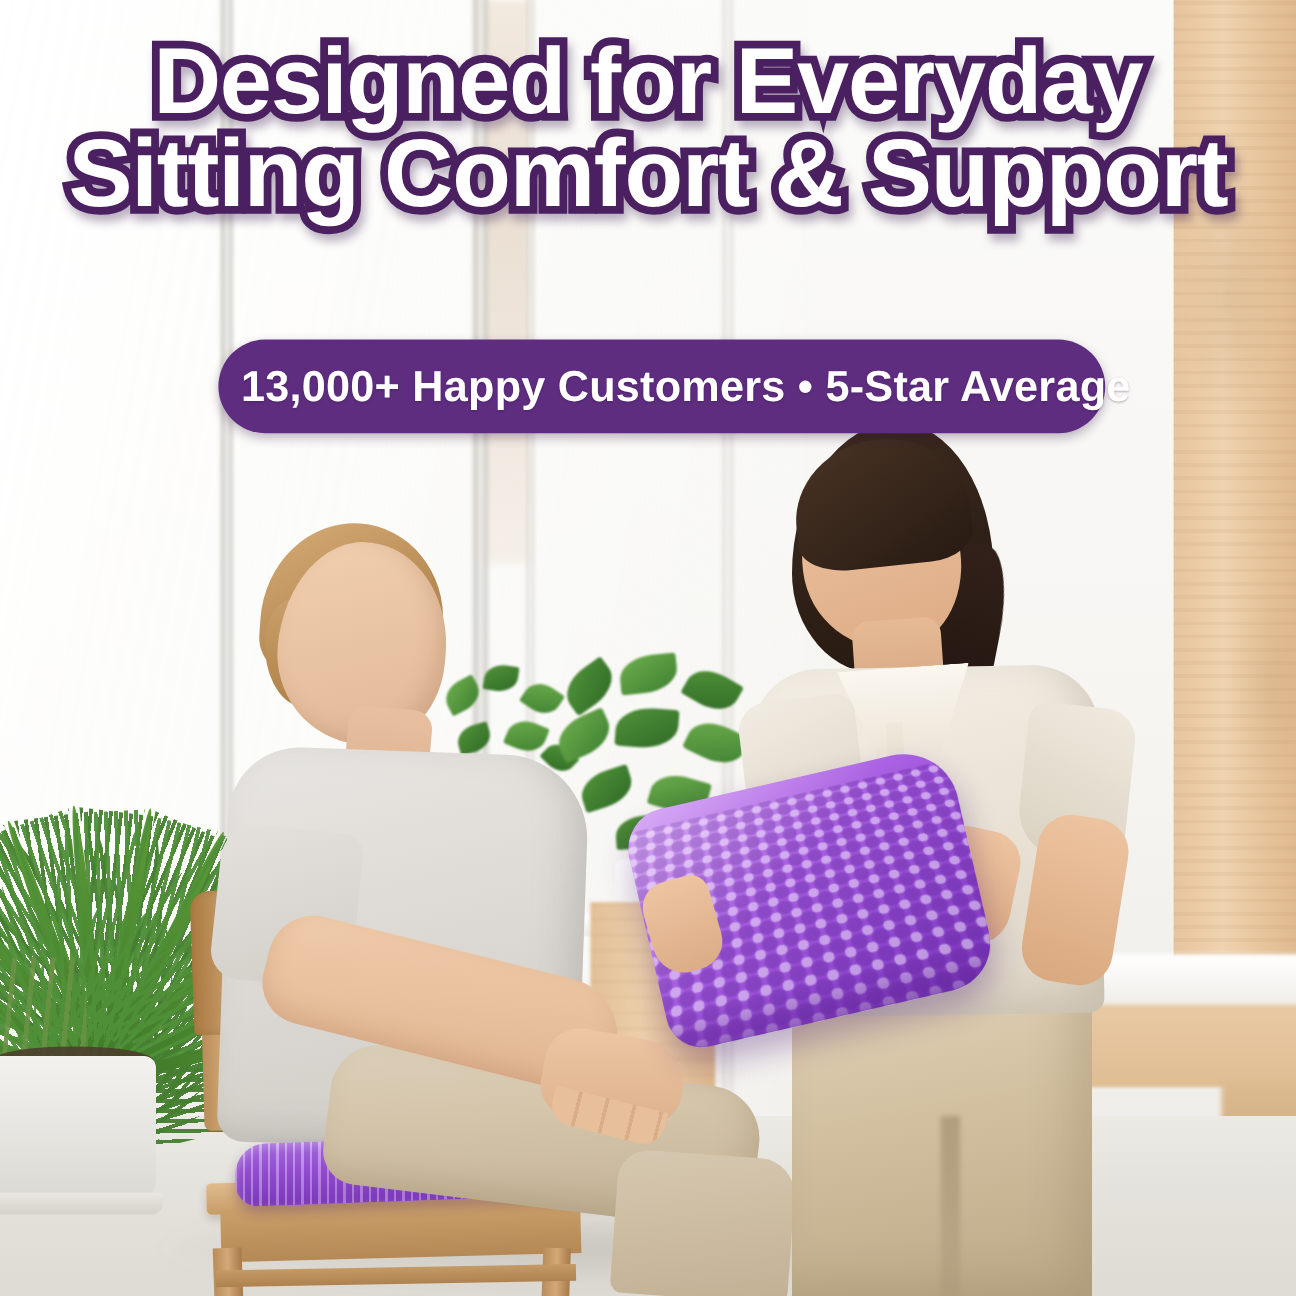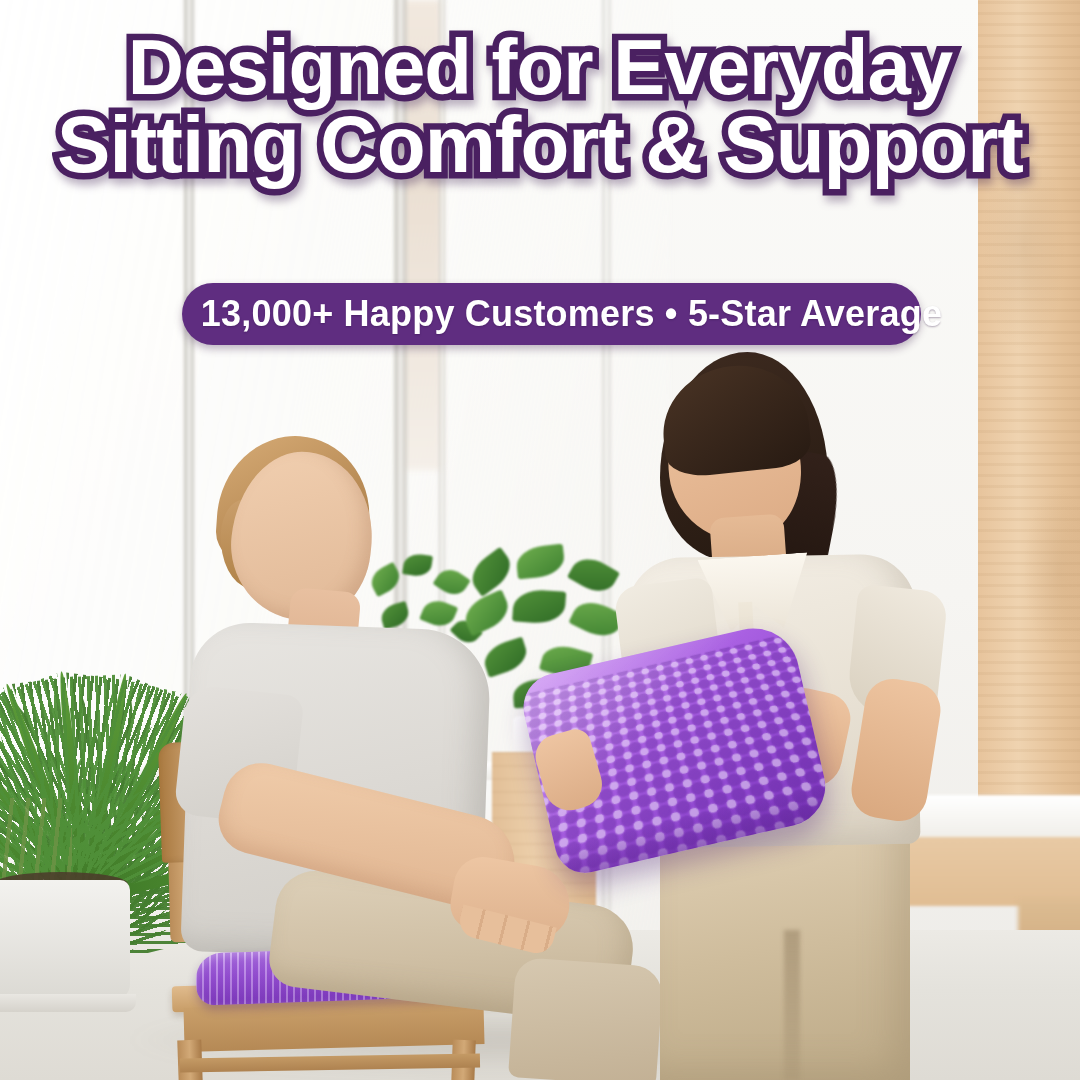--- a/index.html
+++ b/index.html
@@ -435,21 +435,21 @@
     display:flex; align-items:center; justify-content:center;
     box-shadow:0 4px 9px rgba(45,18,64,.3);
     text-shadow:0 1px 2px rgba(40,14,60,.35);
     white-space:nowrap;
   }
   #badge1{
     left:213px; top:211px; width:680px; height:60px;
     font-size:33px; letter-spacing:.1px;
   }
   #badge2{
-    left:182px; top:283px; width:739px; height:62px;
+    left:182px; top:283px; width:739px; height:78px;
     font-size:36px; letter-spacing:.2px;padding-left:40px;
   }
 </style>
 </head>
 <body>
 
 <div class="poster">
 
   <div class="scene">
 

